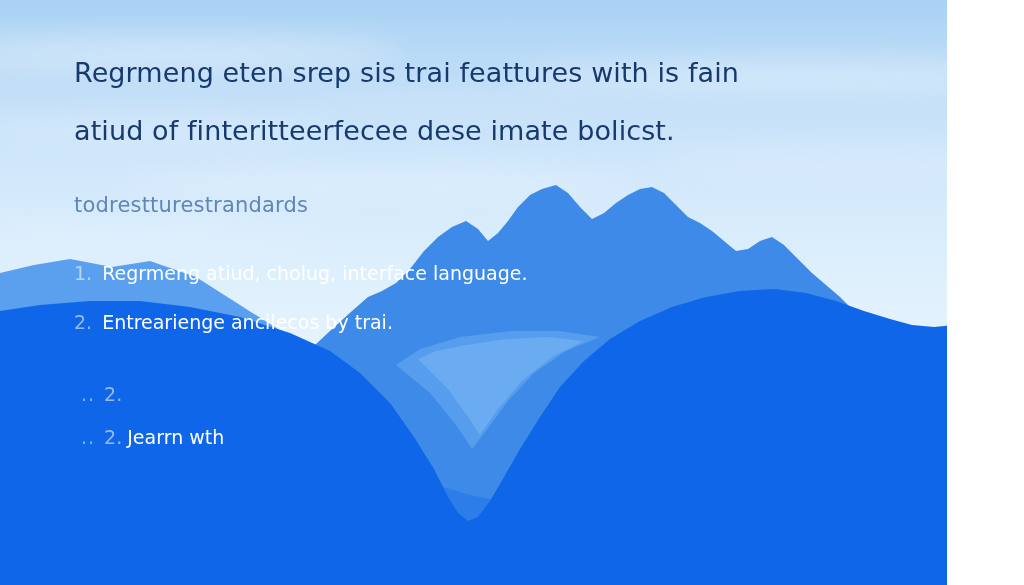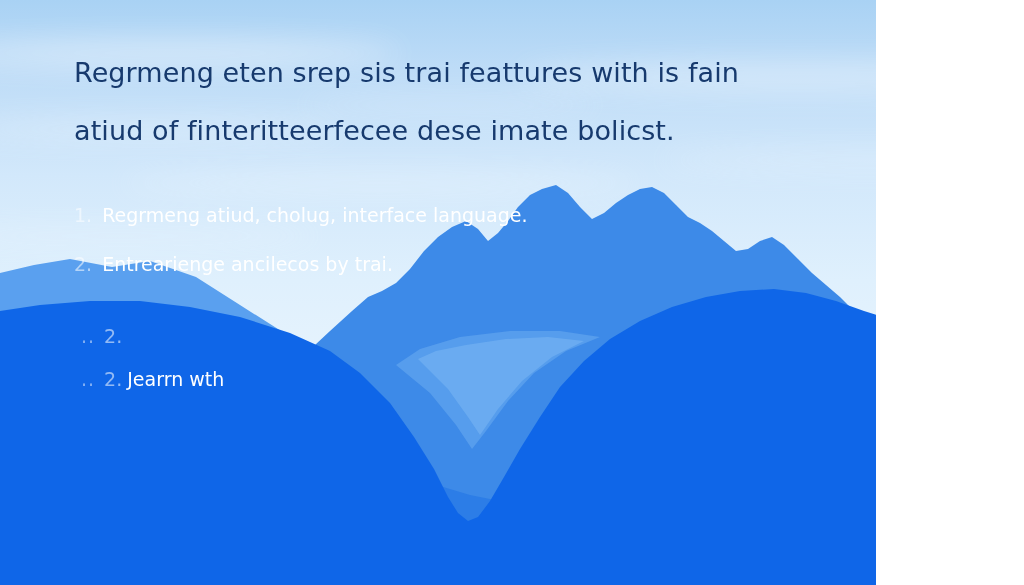--- a/index.html
+++ b/index.html
@@ -4,21 +4,21 @@
 <title>Mountain Slide</title>
 <style>
   * { margin:0; padding:0; box-sizing:border-box; }
   html, body {
     width:1024px; height:585px;
     overflow:hidden;
     font-family:"DejaVu Sans", sans-serif;
   }
   #slide {
     position:relative;
-    width:876px; height:585px;
+    width:947px; height:585px;
     overflow:hidden;
     background:#cfe6fa;
   }
 
   
   .sky {
     position:absolute; inset:0;
     background:linear-gradient(to bottom,
       #a9d2f4 0%,
       #bedcf7 12%,
@@ -148,20 +148,21 @@
              L534,88 L566,66 L600,52 L560,46 L510,46 L460,52 L420,64 Z" fill="#6fb0f2" opacity="0.50"></path>
     <path d="M418,74 L448,104 L468,132 L480,150 L498,124 L522,96
              L552,72 L584,56 L548,52 L506,54 L466,60 L436,66 Z" fill="#8cc2f6" opacity="0.38"></path>
   </svg>
 
   <div class="content">
 
     <div class="headline">Regrmeng eten srep sis trai feattures with is fain</div>
     <div class="headline">atiud of finteritteerfecee dese imate bolicst.</div>
 
+    <div class="subhead">todrestturestrandards</div>
 
     <div class="list">
 
       <div class="li">
         <span class="marker">1.</span>
         <span>Regrmeng atiud, cholug, interface language.</span>
       </div>
 
       <div class="li">
         <span class="marker">2.</span>

